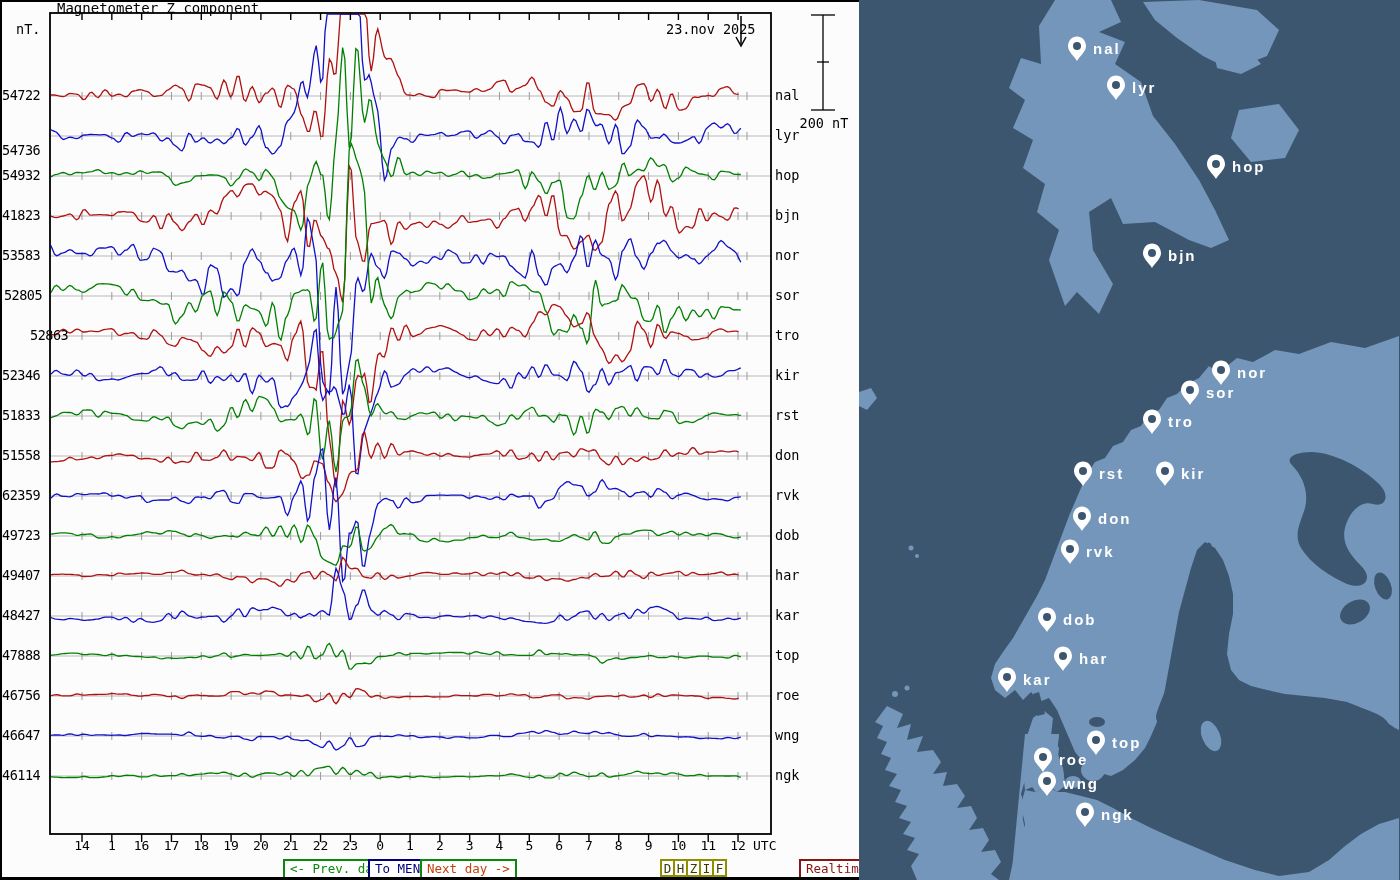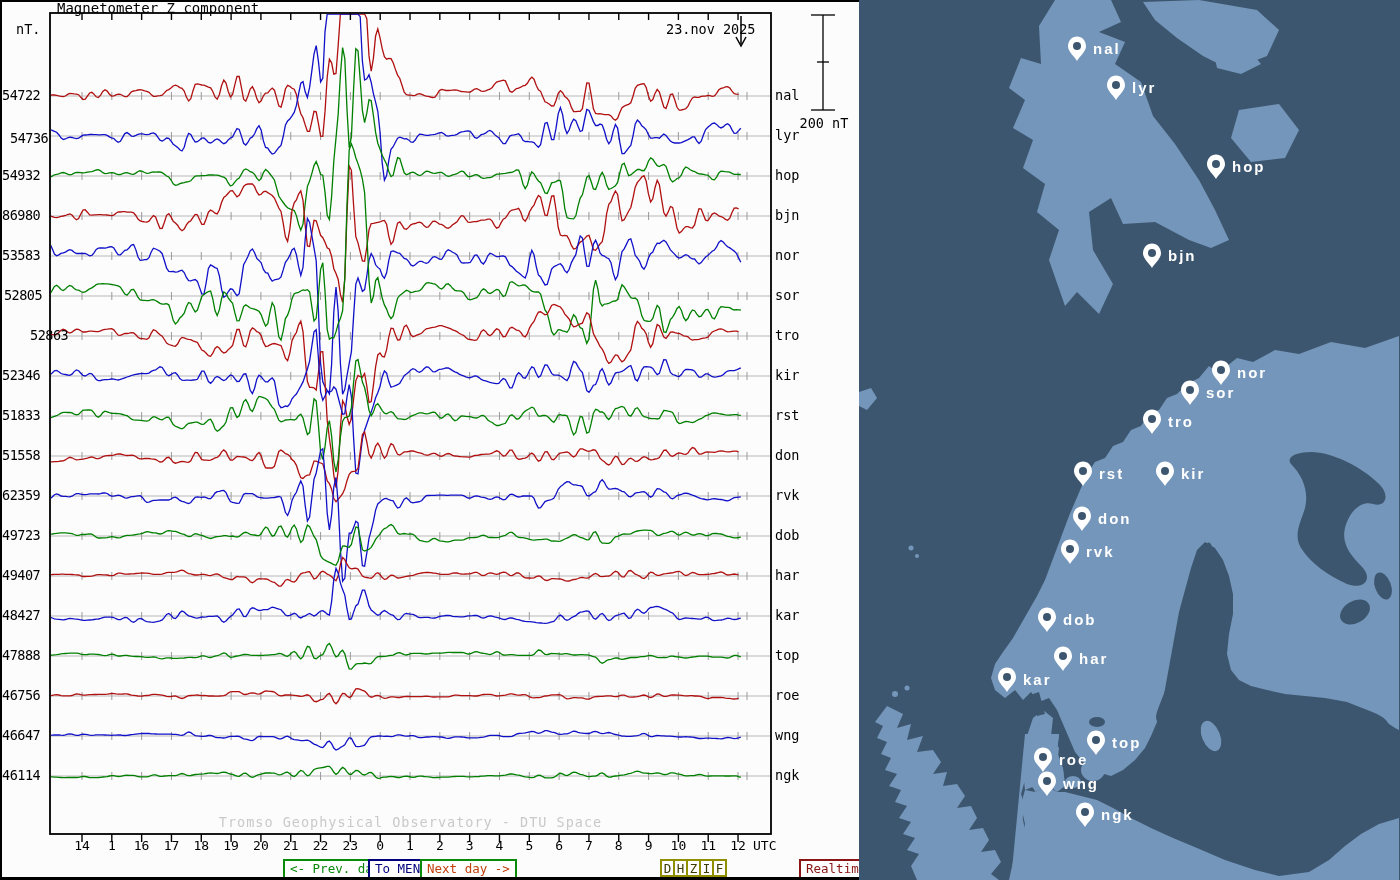--- a/index.html
+++ b/index.html
@@ -579,27 +579,26 @@
           <line x1="811" y1="15" x2="835" y2="15"></line>
           <line x1="811" y1="110" x2="835" y2="110"></line>
           <line x1="817" y1="62" x2="829" y2="62"></line>
         </g>
       </svg>
 
     <div id="plot-title" class="abs">Magnetometer Z component</div>
     <div id="y-unit" class="abs">nT.</div>
     <div id="date-label" class="abs">23.nov 2025</div>
     <div id="scale-label" class="abs">200 nT</div>
-    <div id="watermark" class="abs">Tromso Geophysical Observatory - DTU Space</div>
 
     <div id="ylabels">
         <div class="ylab" style="top: 87px;">54722</div>
-        <div class="ylab" style="top: 130px; padding-left: 8px;">54736</div>
+        <div class="ylab" style="top: 142px;">54736</div>
         <div class="ylab" style="top: 167px;">54932</div>
-        <div class="ylab" style="top: 207px;">86980</div>
+        <div class="ylab" style="top: 207px;">41823</div>
         <div class="ylab" style="top: 247px;">53583</div>
         <div class="ylab" style="top: 287px; text-align: center;">52805</div>
         <div class="ylab" style="top: 327px; padding-left: 28px;">52863</div>
         <div class="ylab" style="top: 367px;">52346</div>
         <div class="ylab" style="top: 407px;">51833</div>
         <div class="ylab" style="top: 447px;">51558</div>
         <div class="ylab" style="top: 487px;">62359</div>
         <div class="ylab" style="top: 527px;">49723</div>
         <div class="ylab" style="top: 567px;">49407</div>
         <div class="ylab" style="top: 607px;">48427</div>

